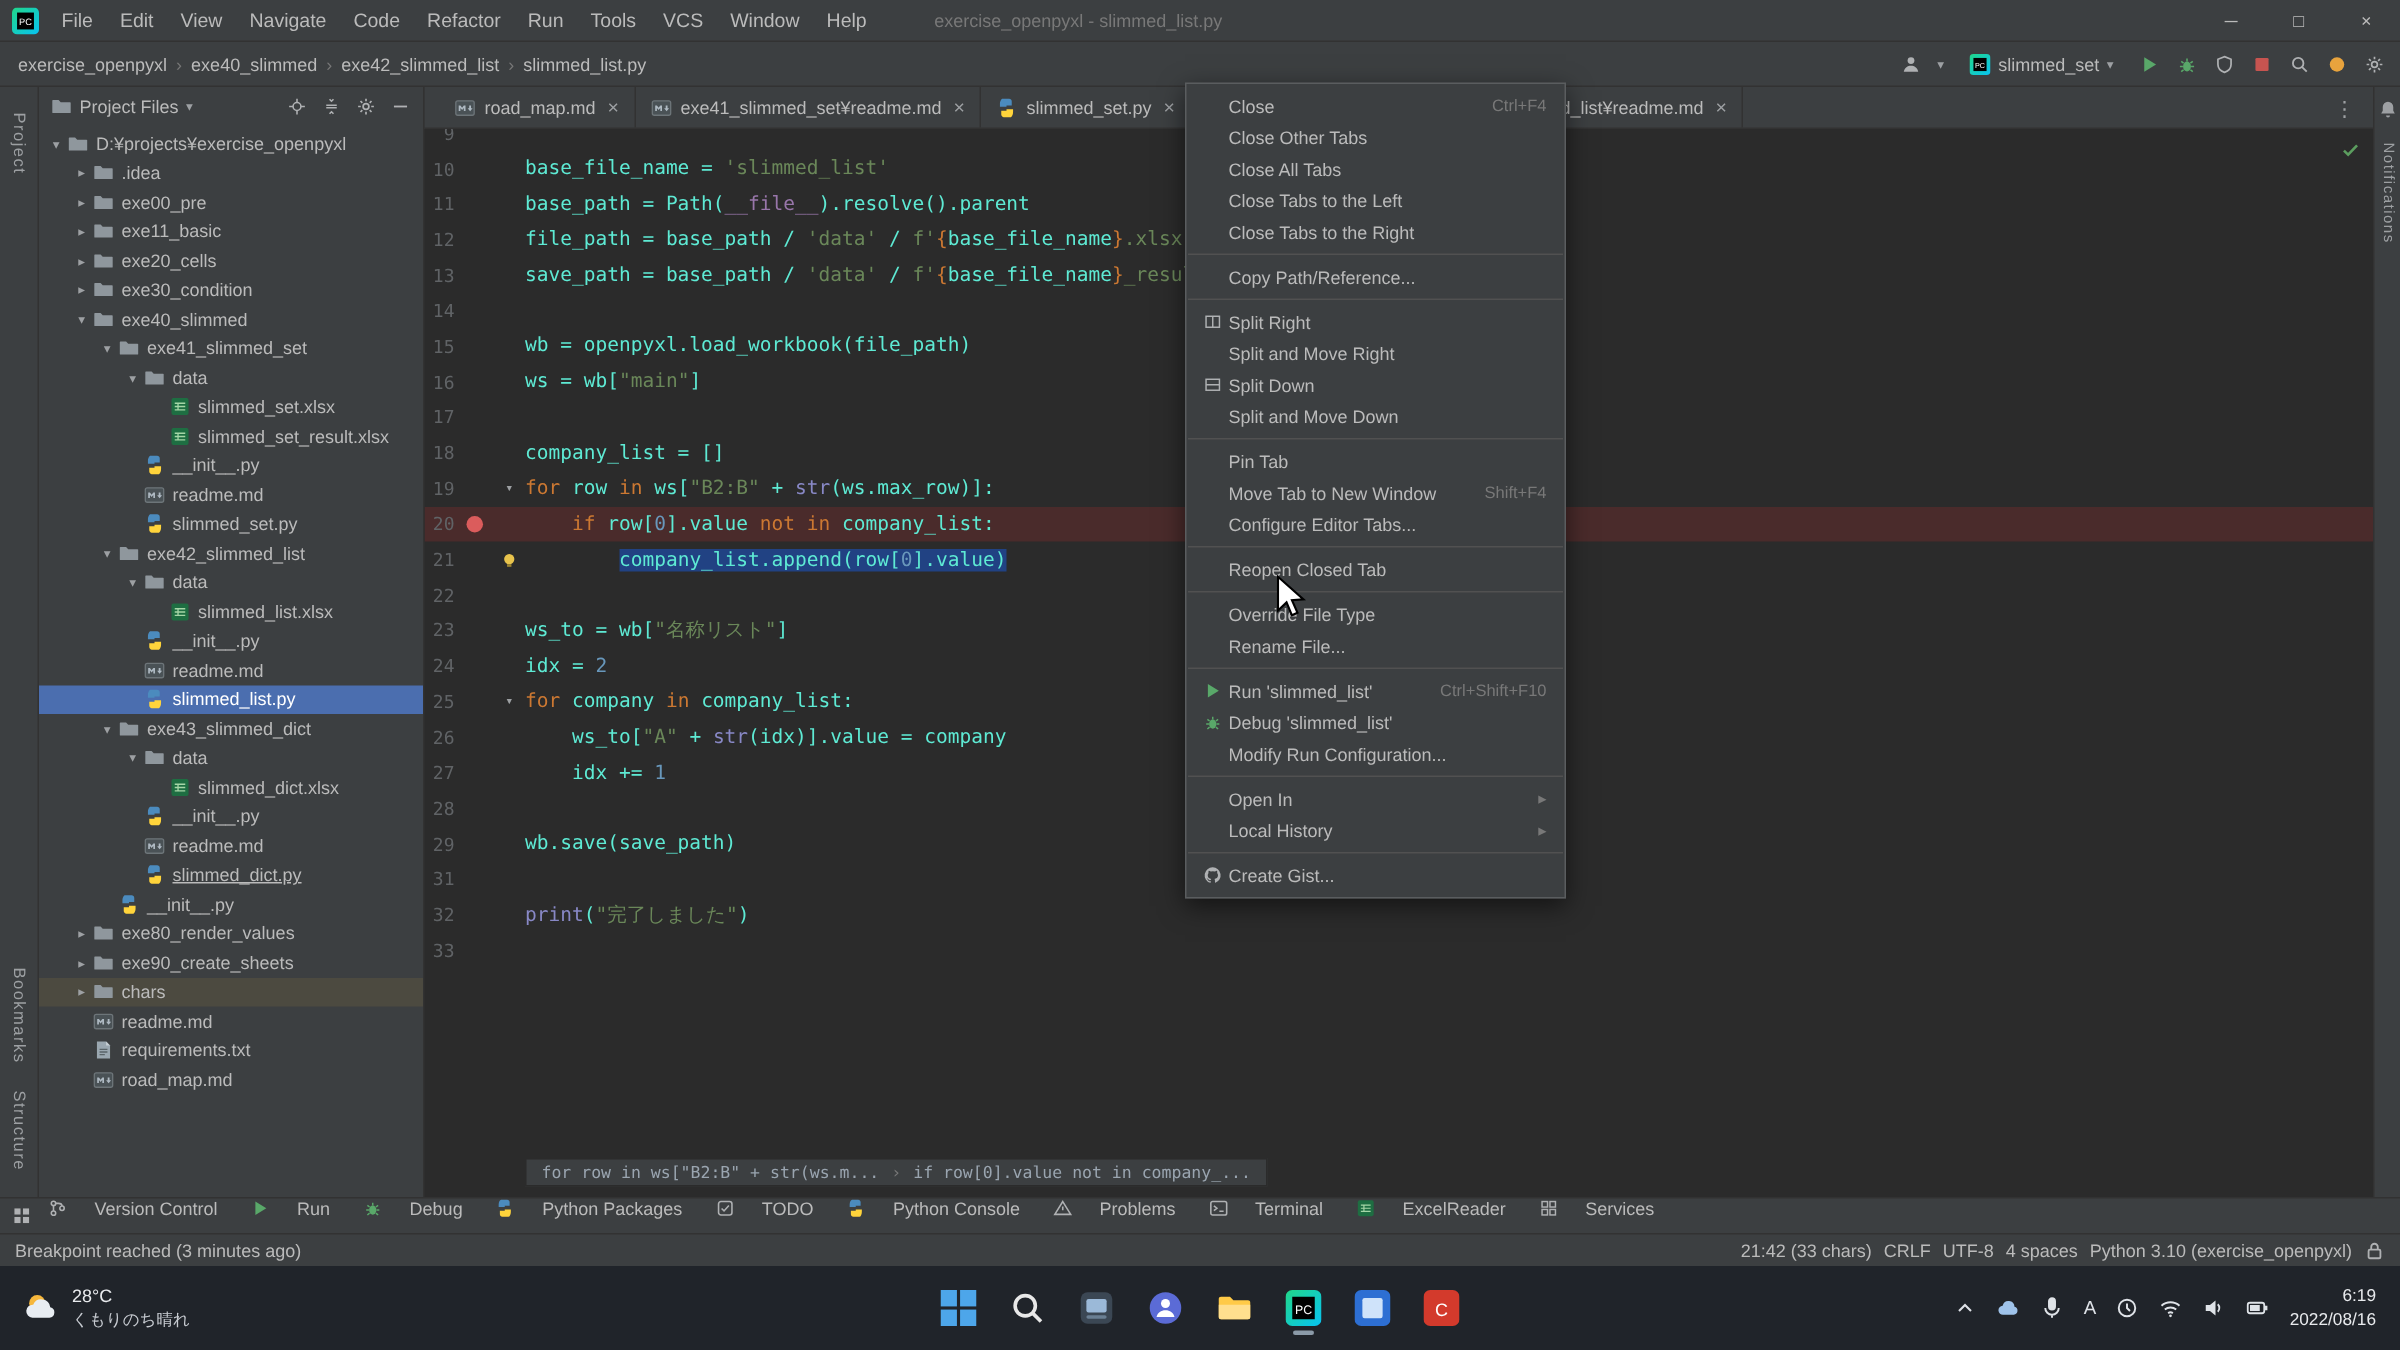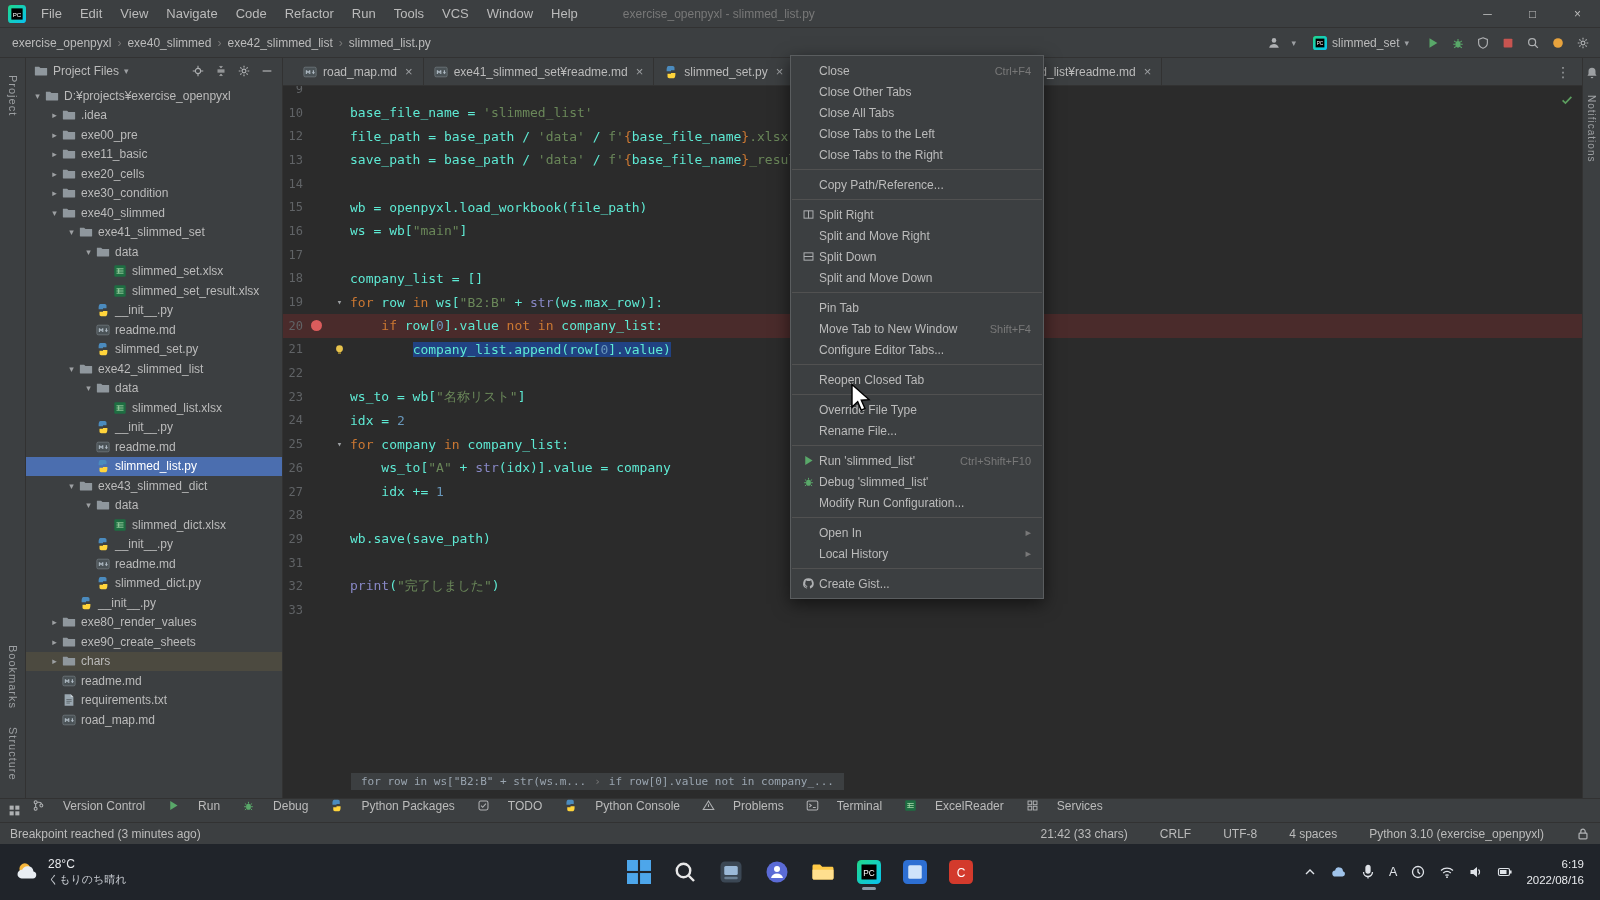--- a/index.html
+++ b/index.html
@@ -67,21 +67,21 @@
   span.sel{background:#214283}
   .inspect-widget{position:absolute;top:7px;right:8px;width:14px;height:14px}
   .hintbar{position:absolute;left:67px;bottom:7px;display:flex;align-items:center;gap:8px;background:#3c3f41;border:1px solid #2b2b2b;padding:2px 10px;font-family:"DejaVu Sans Mono",monospace;font-size:11px;color:#9aa5b0;z-index:5;white-space:nowrap}
   .hint-sep{color:#777}
 
   
   .bottom-toolbar{flex:0 0 24px;background:#3c3f41;border-top:1px solid #323232;display:flex;align-items:center;padding:0 8px;font-size:12px}
   .bottom-toolbar .icon{width:13px;height:13px}
   .tool-item{display:flex;gap:18px;padding:0 11px;height:100%;cursor:default}
   .status-bar{flex:0 0 22px;background:#3c3f41;border-top:1px solid #323232;display:flex;align-items:center;padding:0 10px;font-size:12px}
-  .status-right{margin-left:auto;display:flex;align-items:center;gap:32px}
+  .status-right{margin-left:auto;display:flex;align-items:center;gap:8px}
   .status-item{white-space:nowrap;cursor:default}
 
   
   .taskbar{flex:0 0 56px;background:#20242a;display:flex;align-items:center;position:relative;color:#e8eaed}
   .weather{display:flex;align-items:center;gap:8px;padding:0 14px;height:100%}
   .weather .icon{width:26px;height:26px}
   .weather-temp{font-size:12px;line-height:1.3}
   .weather-desc{font-size:11px;color:#c7cbd1}
   .tb-center{position:absolute;left:50%;transform:translateX(-50%);display:flex;gap:6px;align-items:center}
   .tb-app{width:40px;height:40px;border-radius:5px;display:flex;align-items:center;justify-content:center;position:relative}
@@ -493,21 +493,21 @@
           <div class="tree-row" style="padding-left: 55px;">
             <span class="tree-arrow"></span>
             <span class="icon">
               <svg viewBox="0 0 16 16">
                 <rect x="1" y="2.5" width="14" height="11" rx="1.5" fill="#4a5256" stroke="#6d7579" stroke-width="1"></rect>
                 <path fill="#aeb9c2" d="M3.2 10.2V6h1.3l1.3 1.8L7.1 6h1.3v4.2H7.1V8l-1.3 1.6L4.5 8v2.2zM11.2 6h1.4v2.2h1.2l-1.9 2.3-1.9-2.3h1.2z"></path>
               </svg>
             </span>
             <span class="tree-label">readme.md</span>
           </div>
-          <div class="tree-row" style="padding-left: 55px;">
+          <div class="tree-row" style="padding-left: 55px; text-decoration: underline;">
             <span class="tree-arrow"></span>
             <span class="icon">
               <svg viewBox="0 0 16 16">
                 <path fill="#4b8bbe" d="M5 1h5c1.1 0 2 .9 2 2v3H8v1H3V5c0-2 .9-4 2-4z"></path>
                 <path fill="#ffd43b" d="M11 15H6c-1.1 0-2-.9-2-2v-3h4V9h5v2c0 2-.9 4-2 4z"></path>
               </svg>
             </span>
             <span class="tree-label">slimmed_dict.py</span>
           </div>
           <div class="tree-row" style="padding-left: 38px;">
@@ -632,20 +632,21 @@
             </span>
             <span class="tab-label">exe42_slimmed_list¥readme.md</span>
             <span class="tab-close">×</span>
           </div>
           <span class="tab-more">⋮</span>
         </div>
       <div class="editor">
         <div class="code-scroll" id="code-scroll">
             <div class="code-line"><span class="lnum">9</span><span class="bpcol"></span><span class="foldcol"></span><span class="codetext"></span></div>
             <div class="code-line"><span class="lnum">10</span><span class="bpcol"></span><span class="foldcol"></span><span class="codetext"><span class="c-d">base_file_name = </span><span class="c-s">'slimmed_list'</span></span></div>
+            <div class="code-line"><span class="lnum">11</span><span class="bpcol"></span><span class="foldcol"></span><span class="codetext"><span class="c-d">base_path = Path(</span><span class="c-du">__file__</span><span class="c-d">).resolve().parent</span></span></div>
             <div class="code-line"><span class="lnum">12</span><span class="bpcol"></span><span class="foldcol"></span><span class="codetext"><span class="c-d">file_path = base_path / </span><span class="c-s">'data'</span><span class="c-d"> / </span><span class="c-s">f'</span><span class="c-b">{</span><span class="c-d">base_file_name</span><span class="c-b">}</span><span class="c-s">.xlsx'</span></span></div>
             <div class="code-line"><span class="lnum">13</span><span class="bpcol"></span><span class="foldcol"></span><span class="codetext"><span class="c-d">save_path = base_path / </span><span class="c-s">'data'</span><span class="c-d"> / </span><span class="c-s">f'</span><span class="c-b">{</span><span class="c-d">base_file_name</span><span class="c-b">}</span><span class="c-s">_result.xlsx'</span></span></div>
             <div class="code-line"><span class="lnum">14</span><span class="bpcol"></span><span class="foldcol"></span><span class="codetext"></span></div>
             <div class="code-line"><span class="lnum">15</span><span class="bpcol"></span><span class="foldcol"></span><span class="codetext"><span class="c-d">wb = openpyxl.load_workbook(file_path)</span></span></div>
             <div class="code-line"><span class="lnum">16</span><span class="bpcol"></span><span class="foldcol"></span><span class="codetext"><span class="c-d">ws = wb[</span><span class="c-s">"main"</span><span class="c-d">]</span></span></div>
             <div class="code-line"><span class="lnum">17</span><span class="bpcol"></span><span class="foldcol"></span><span class="codetext"></span></div>
             <div class="code-line"><span class="lnum">18</span><span class="bpcol"></span><span class="foldcol"></span><span class="codetext"><span class="c-d">company_list = []</span></span></div>
             <div class="code-line"><span class="lnum">19</span><span class="bpcol"></span><span class="foldcol">▾</span><span class="codetext"><span class="c-k">for </span><span class="c-d">row </span><span class="c-k">in </span><span class="c-d">ws[</span><span class="c-s">"B2:B"</span><span class="c-d"> + </span><span class="c-bi">str</span><span class="c-d">(ws.max_row)]:</span></span></div>
             <div class="code-line bp"><span class="lnum">20</span><span class="bpcol"><span class="bp-dot"></span></span><span class="foldcol"></span><span class="codetext"><span class="c-d">    </span><span class="c-k">if </span><span class="c-d">row[</span><span class="c-n">0</span><span class="c-d">].value </span><span class="c-k">not in </span><span class="c-d">company_list:</span></span></div>
             <div class="code-line"><span class="lnum">21</span><span class="bpcol"></span><span class="foldcol"><span class="icon"><svg viewBox="0 0 16 16">

